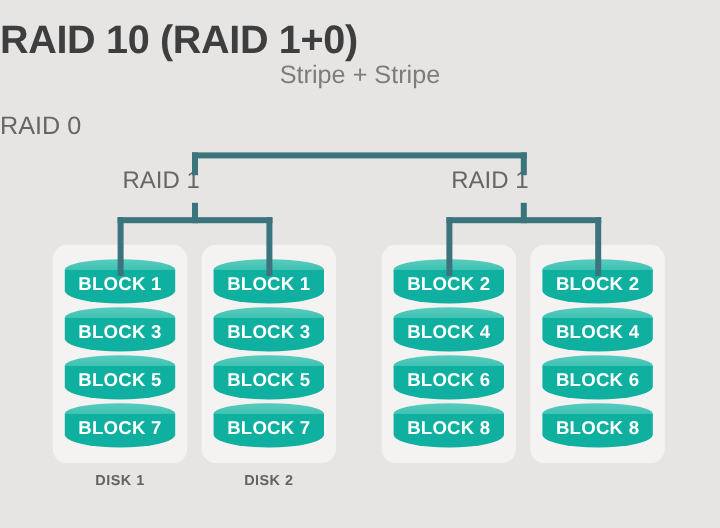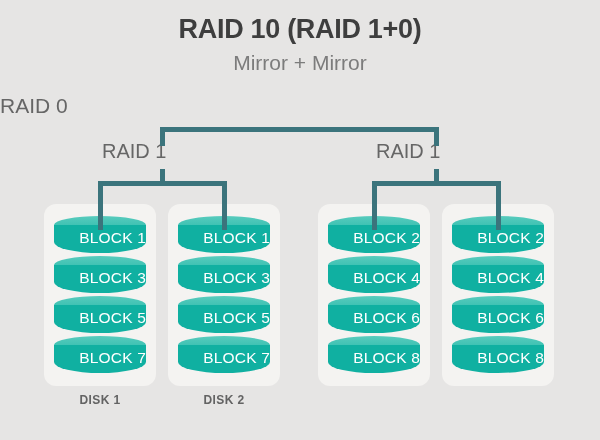--- a/index.html
+++ b/index.html
@@ -14,22 +14,22 @@
     --disk-text:#636363;
     --block-text:#ffffff;
   }
   *{margin:0;padding:0;box-sizing:border-box;}
   body{background:#fff;font-family:"Liberation Sans","DejaVu Sans",sans-serif;}
   .canvas{
     position:relative;width:600px;height:440px;
     background:var(--background);overflow:hidden;
   }
   .title{
-    position:absolute;top:14px;left:0;width:100%;text-align:center;
-    font-size:27px;font-weight:bold;color:var(--title-text);letter-spacing:-0.3px;
+    position:absolute;top:14px;left:0;width:100%;
+    font-size:33px;font-weight:bold;color:var(--title-text);letter-spacing:-0.3px;
   }
   .subtitle{
     position:absolute;top:51px;left:0;width:100%;text-align:center;
     font-size:21px;color:#7c7c7c;
   }
   .raid0-label{
     position:absolute;top:94px;left:0;width:100%;text-align:left;
     font-size:21px;color:var(--muted-text);
   }
   .raid1-label{
@@ -53,36 +53,36 @@
   .seg-cap{
     position:absolute;top:0;left:0;right:0;height:18px;border-radius:50%;
     background:linear-gradient(180deg,var(--block-cap-light),var(--block-cap) 70%);
   }
   .seg-body{
     position:absolute;top:9px;left:0;right:0;bottom:0;
     background:var(--block-body);
     border-radius:0 0 50% 50% / 0 0 11px 11px;
   }
   .seg-label{
-    position:absolute;top:13px;left:0;width:100%;text-align:right;
-    color:var(--block-text);font-weight:normal;font-size:15.5px;
+    position:absolute;top:13px;left:0;width:100%;text-align:center;
+    color:var(--block-text);font-weight:bold;font-size:15.5px;
     letter-spacing:0.2px;z-index:3;
   }
   .disk-label{
     position:absolute;top:189px;left:0;width:112px;text-align:center;
     font-weight:bold;font-size:12px;color:var(--disk-text);letter-spacing:0.4px;
   }
 </style>
 </head>
 <body>
 
 <div class="canvas">
 
   <div class="title">RAID 10 (RAID 1+0)</div>
-  <div class="subtitle">Mirror + Mirror</div>
+  <div class="subtitle">Stripe + Stripe</div>
 
   <div class="raid0-label">RAID 0</div>
 
   <div class="conn" style="left:160px;top:127px;width:279px;height:5px;"></div>
   <div class="conn" style="left:160px;top:127px;width:5px;height:19px;"></div>
   <div class="conn" style="left:434px;top:127px;width:5px;height:19px;"></div>
 
   <div class="raid1-label raid1-left">RAID 1</div>
   <div class="raid1-label raid1-right">RAID 1</div>
 

